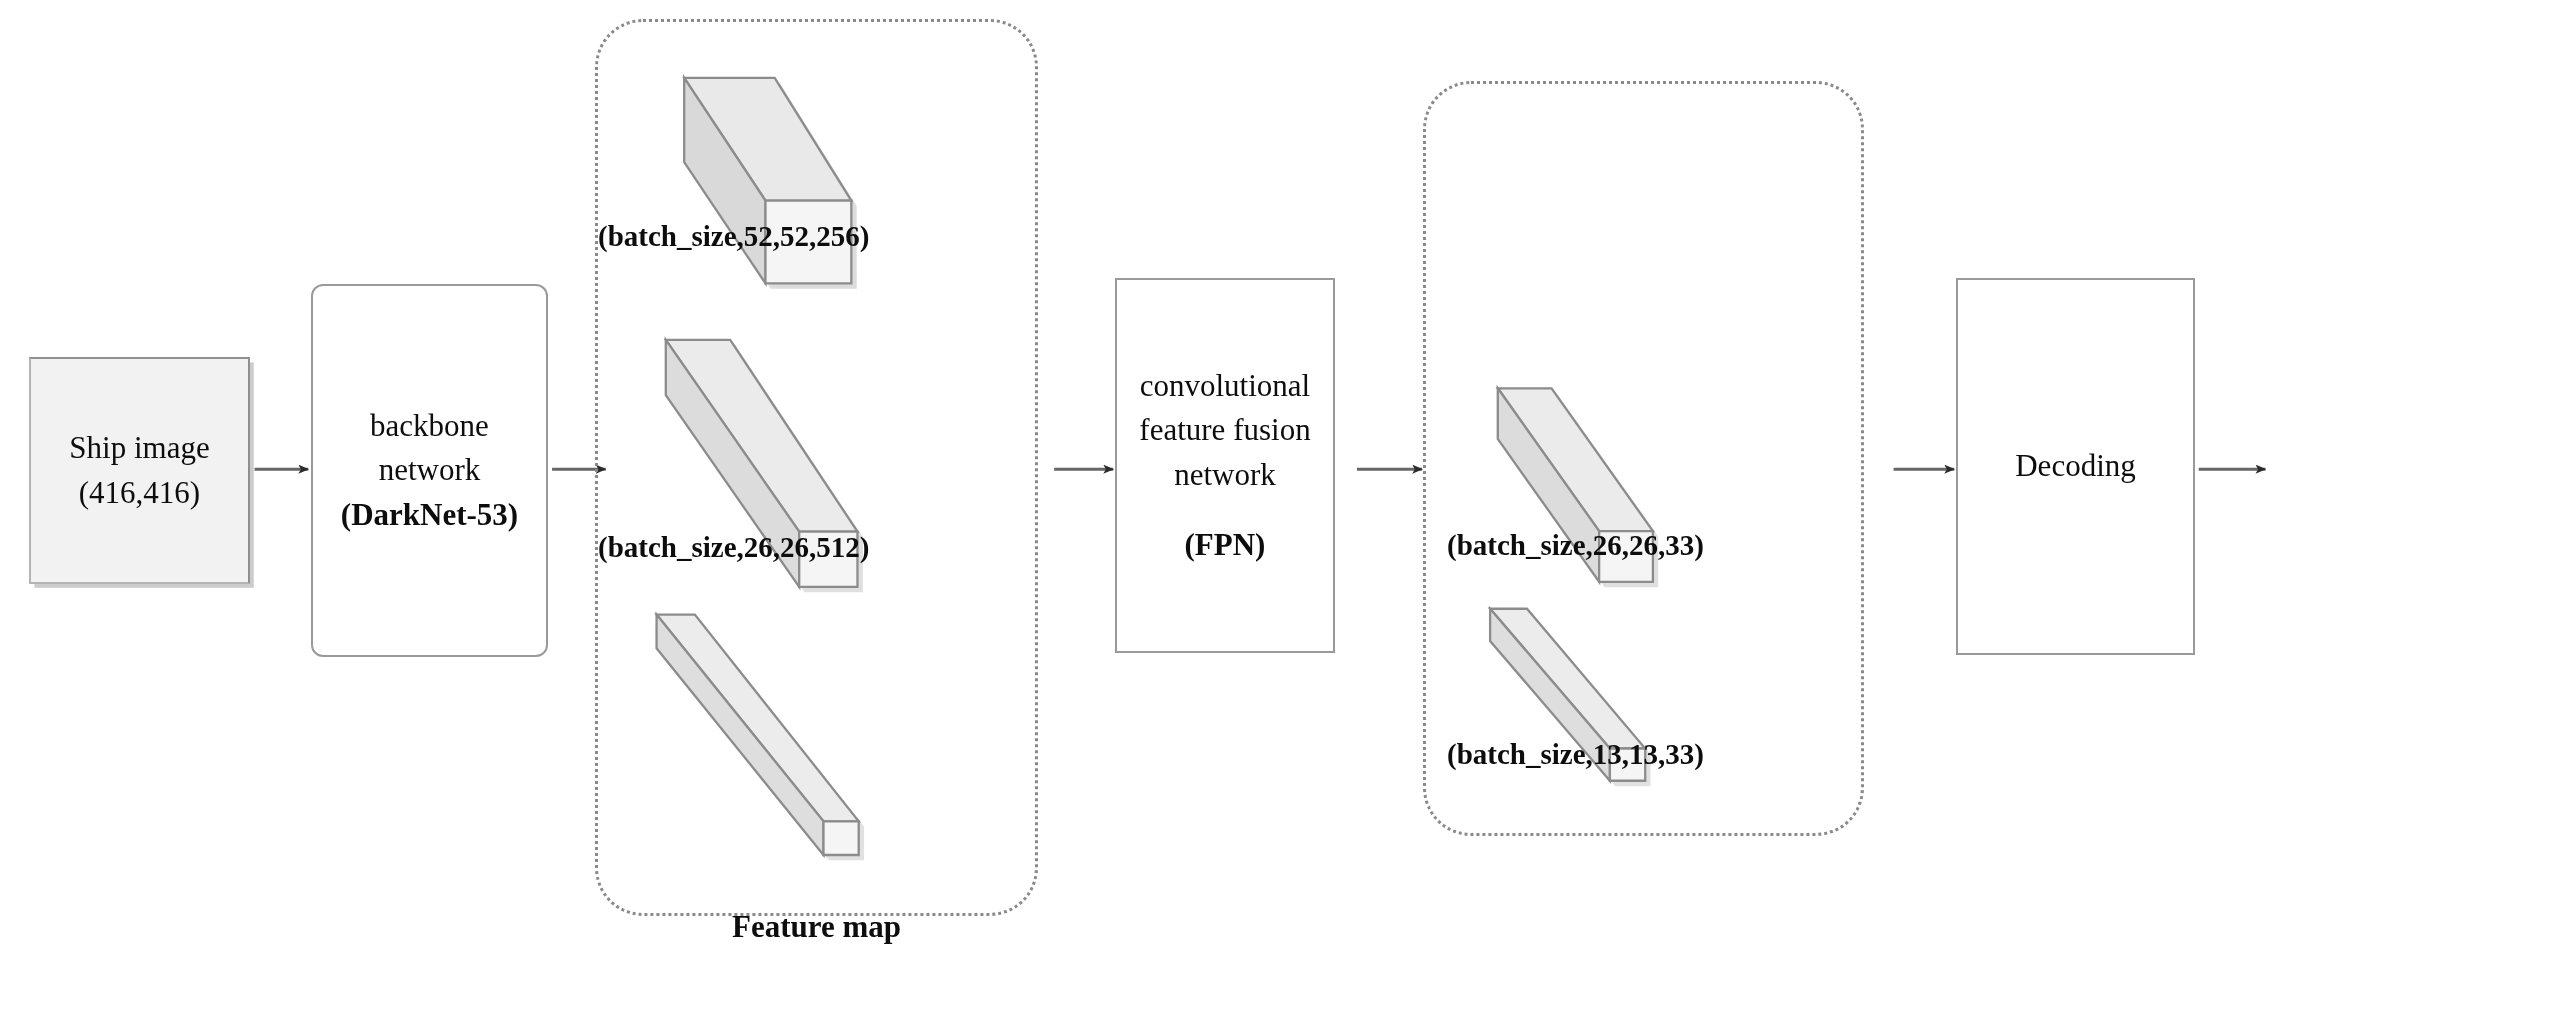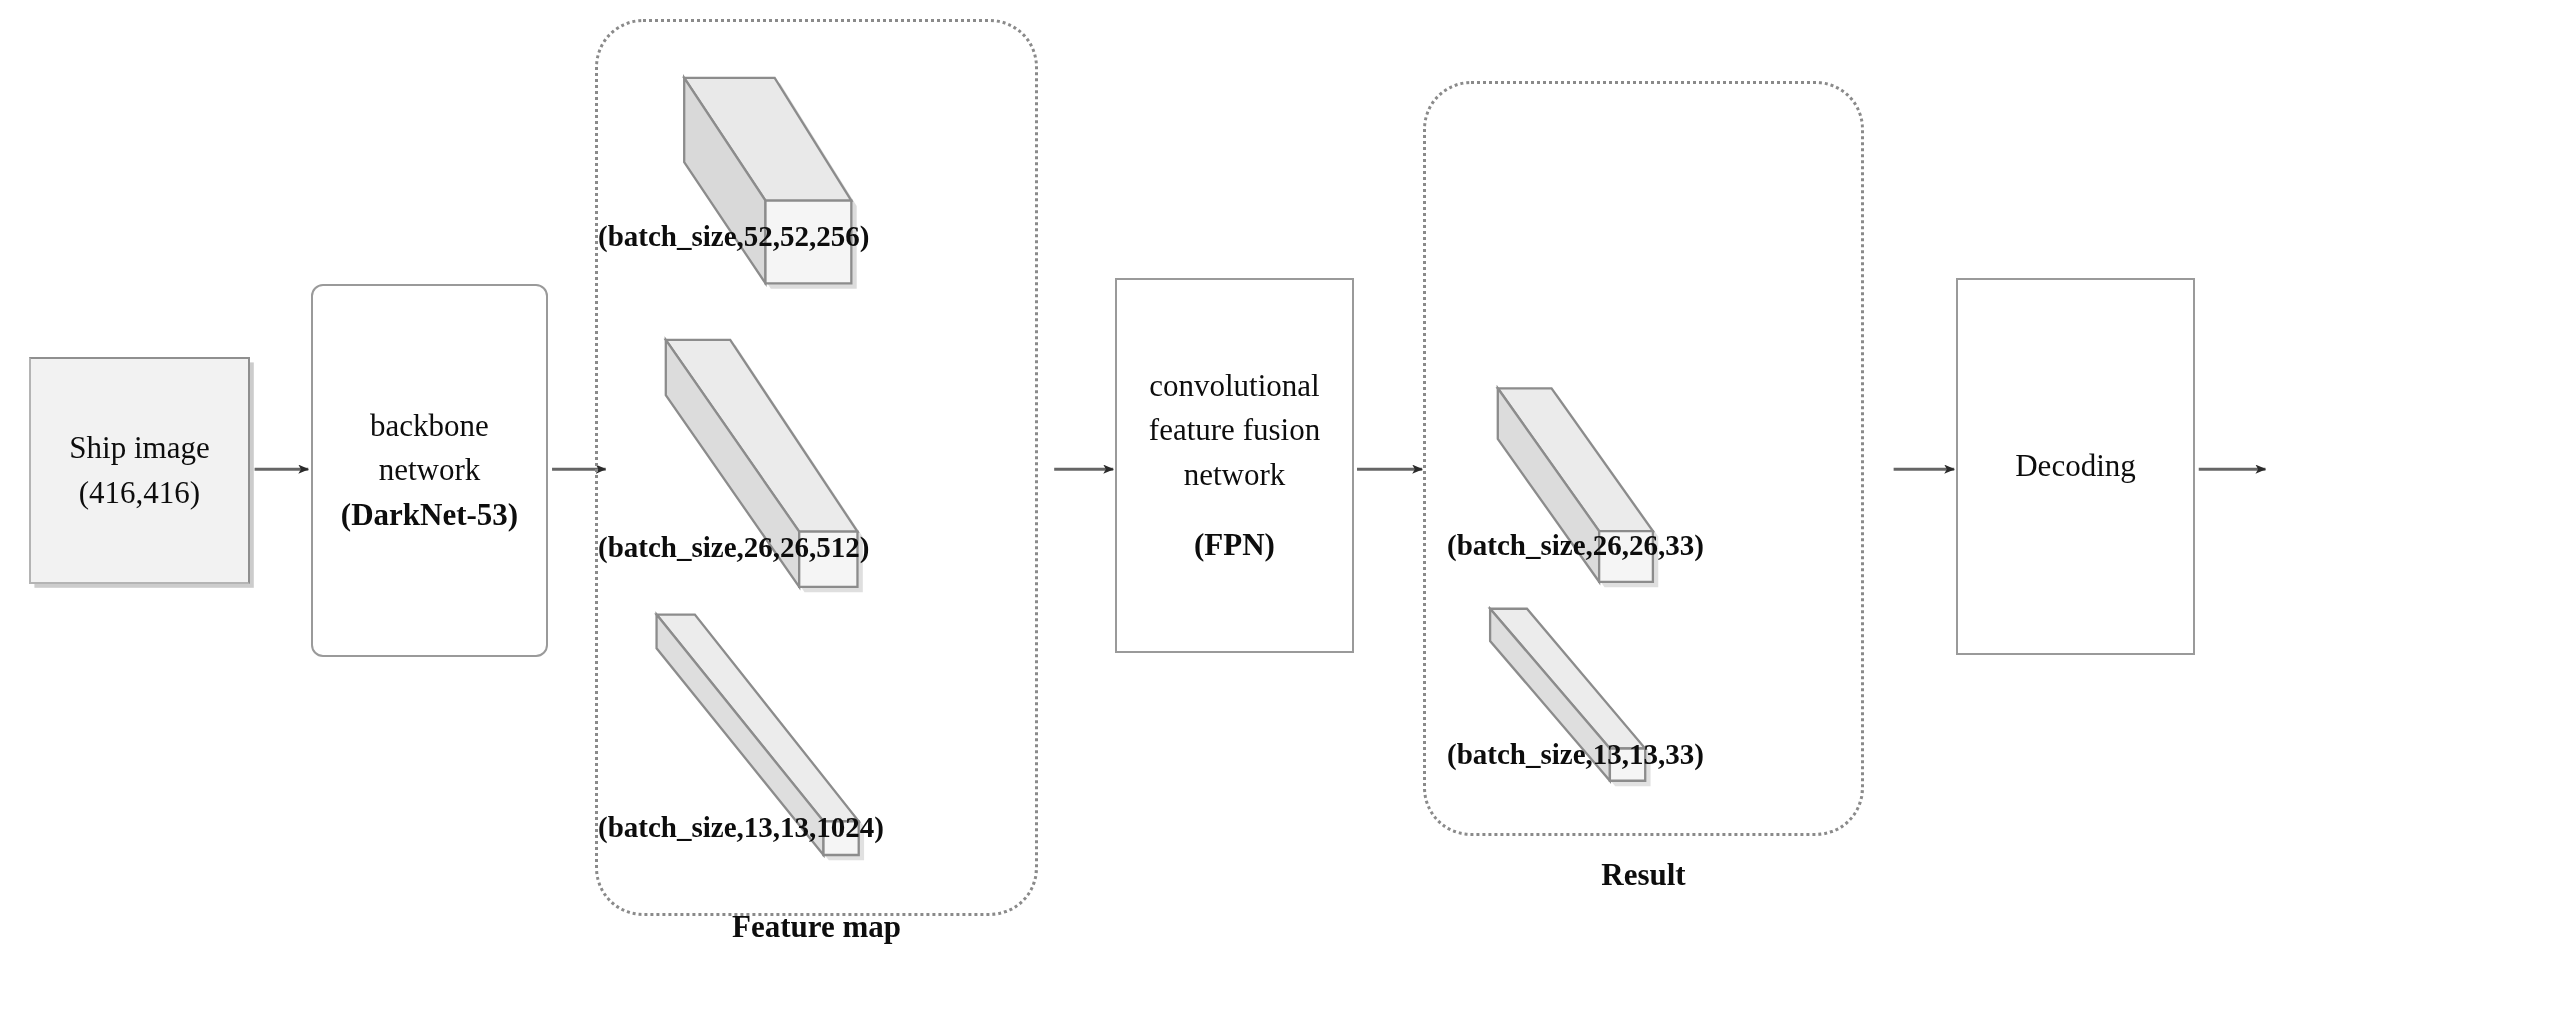--- a/index.html
+++ b/index.html
@@ -86,26 +86,25 @@
 
   <div class="cubewrap" style="left:629px;top:602px;">
     <svg width="268" height="261" viewBox="0 0 350 340">
       <g>
         <polygon points="36,16 86,16 300,286 300,330 254,330 36,60" fill="rgba(130,130,130,0.24)" transform="translate(7,7)"></polygon>
         <polygon points="36,16 86,16 300,286 254,286" fill="#ececec" stroke="#8c8c8c" stroke-width="3"></polygon>
         <polygon points="36,16 254,286 254,330 36,60" fill="#dedede" stroke="#8c8c8c" stroke-width="3"></polygon>
         <polygon points="254,286 300,286 300,330 254,330" fill="#f5f5f5" stroke="#8c8c8c" stroke-width="3"></polygon>
       </g>
     </svg>
-    <div class="cubelabel" style="left:-31px;top:209px;">(batch_size,13,13,1024)</div>
   </div>
 
   <div class="grouplabel" style="left:595px;top:909px;width:443px;text-align:center;">Feature map</div>
 
-  <div class="blk blk-white" style="left:1115px;top:278px;width:239px;height:375px;">
+  <div class="blk blk-white" style="left:1115px;top:278px;width:220px;height:375px;">
     <div class="txt">
       <div>convolutional</div>
       <div>feature fusion</div>
       <div>network</div>
       <div style="height:26px;"></div>
       <div class="bold">(FPN)</div>
     </div>
   </div>
 
   <div class="dotbox" style="left:1423px;top:81px;width:441px;height:755px;"></div>
@@ -128,21 +127,20 @@
       <g>
         <polygon points="34,14 82,14 236,196 236,238 190,238 34,56" fill="rgba(130,130,130,0.24)" transform="translate(7,7)"></polygon>
         <polygon points="34,14 82,14 236,196 190,196" fill="#ececec" stroke="#8c8c8c" stroke-width="3"></polygon>
         <polygon points="34,14 190,196 190,238 34,56" fill="#dedede" stroke="#8c8c8c" stroke-width="3"></polygon>
         <polygon points="190,196 236,196 236,238 190,238" fill="#f5f5f5" stroke="#8c8c8c" stroke-width="3"></polygon>
       </g>
     </svg>
     <div class="cubelabel" style="left:-17px;top:140px;">(batch_size,13,13,33)</div>
   </div>
 
-  <div class="grouplabel" style="left:1423px;top:857px;width:441px;">Result</div>
 
   <div class="blk blk-white" style="left:1956px;top:278px;width:239px;height:377px;justify-content:center;">
     <div class="txt">
       <div>Decoding</div>
     </div>
   </div>
 
 
 </div>
 

